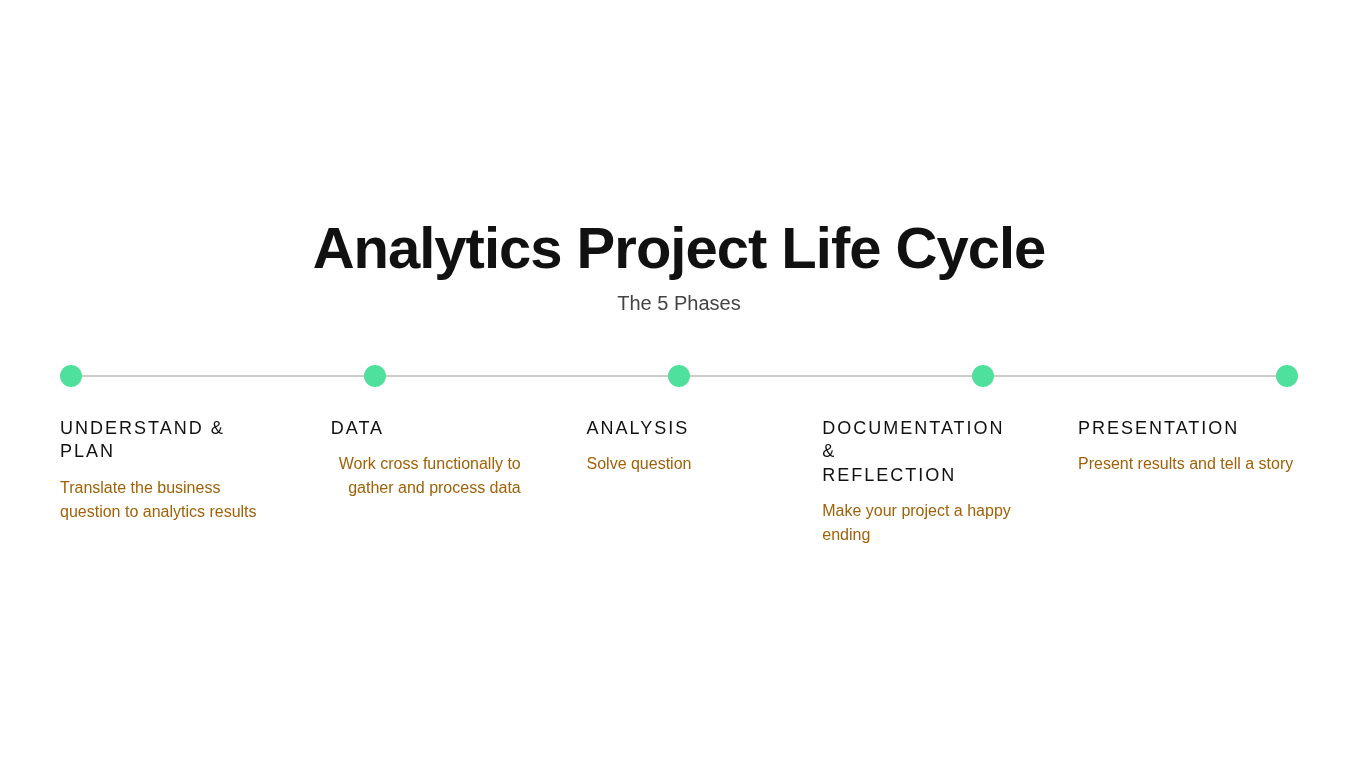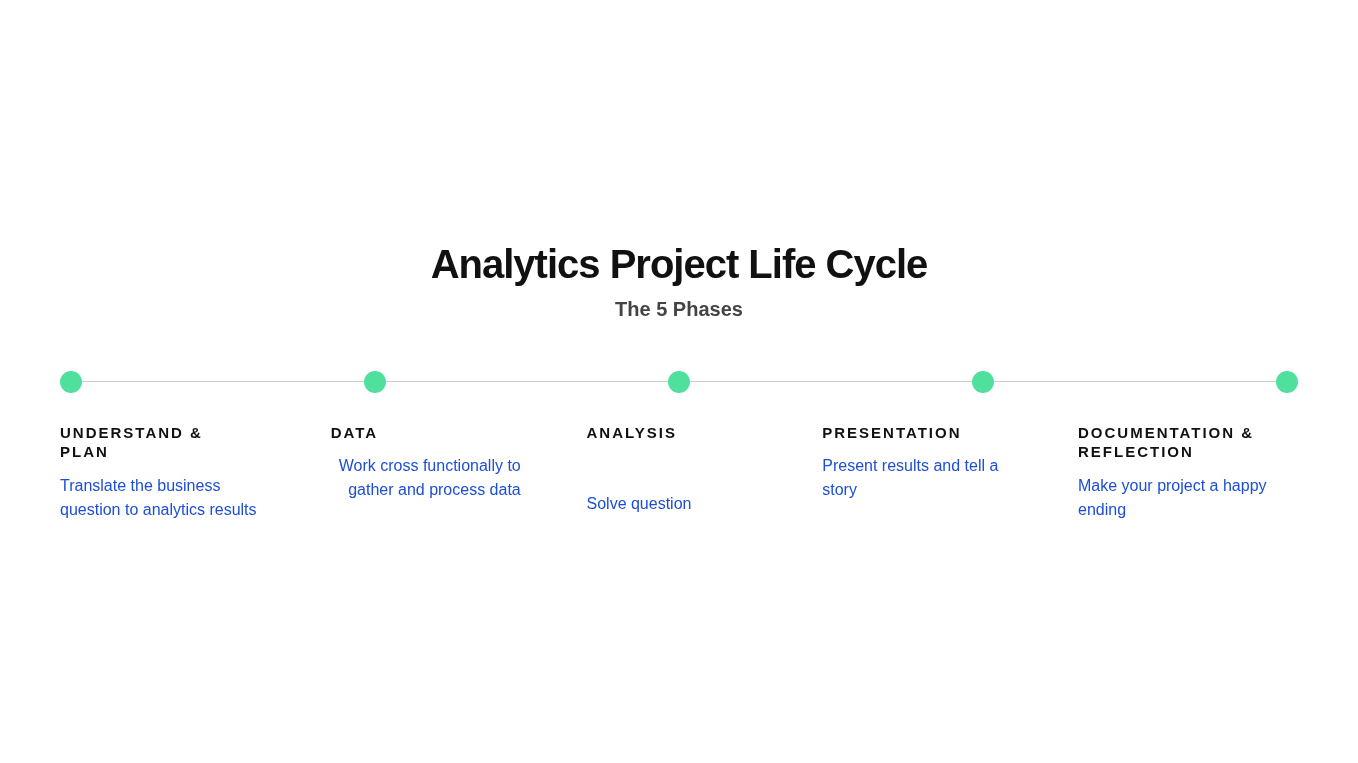--- a/index.html
+++ b/index.html
@@ -22,33 +22,33 @@
 
     .page-container {
       width: 100%;
       display: flex;
       flex-direction: column;
       align-items: center;
       padding: 40px 60px;
     }
 
     .main-title {
-      font-size: 40px;
+      font-size: 58px;
       font-weight: 900;
       color: #111111;
       letter-spacing: -1px;
       text-align: center;
       line-height: 1.1;
       margin-bottom: 12px;
     }
 
     .subtitle {
       font-size: 20px;
       color: #444444;
-      font-weight: 700;
+      font-weight: 400;
       text-align: center;
       margin-bottom: 50px;
     }
 
     .timeline-section {
       width: 100%;
       max-width: 1240px;
       display: flex;
       flex-direction: column;
       align-items: stretch;
@@ -83,37 +83,37 @@
 
     .phase {
       display: flex;
       flex-direction: column;
       align-items: flex-start;
       text-align: center;
     }
 
     .phase:nth-child(1) { width: 215px; align-items: flex-start; text-align: left; }
     .phase:nth-child(2) { width: 200px; align-items: flex-start; text-align: right; padding-left: 10px; }
-    .phase:nth-child(3) { width: 200px; align-items: flex-start; text-align: left; padding-left: 20px; gap: 38px; }
+    .phase:nth-child(3) { width: 200px; align-items: flex-start; text-align: left; padding-left: 20px; }
     .phase:nth-child(4) { width: 200px; align-items: flex-start; text-align: left; padding-left: 10px; }
     .phase:nth-child(5) { width: 240px; align-items: flex-start; text-align: left; padding-left: 20px; }
 
     .phase-title {
-      font-size: 15px;
-      font-weight: 700;
+      font-size: 18px;
+      font-weight: 400;
       letter-spacing: 2px;
       color: #111111;
       text-transform: uppercase;
       margin-bottom: 12px;
       line-height: 1.3;
     }
 
     .phase-desc {
       font-size: 16px;
-      color: #1d4ed8;
+      color: #a16207;
       font-weight: 400;
       line-height: 1.5;
     }
   </style>
 </head>
 <body>
 
 <div class="page-container">
   <h1 class="main-title">Analytics Project Life Cycle</h1>
 
@@ -143,23 +143,23 @@
         <div class="phase-title">DATA</div>
         <div class="phase-desc">Work cross functionally to gather and process data</div>
       </div>
 
       <div class="phase">
         <div class="phase-title">ANALYSIS</div>
         <div class="phase-desc">Solve question</div>
       </div>
 
       <div class="phase">
-        <div class="phase-title">PRESENTATION</div>
-        <div class="phase-desc">Present results and tell a story</div>
+        <div class="phase-title">DOCUMENTATION &amp;<br>REFLECTION</div>
+        <div class="phase-desc">Make your project a happy ending</div>
       </div>
 
       <div class="phase">
-        <div class="phase-title">DOCUMENTATION &amp;<br>REFLECTION</div>
-        <div class="phase-desc">Make your project a happy ending</div>
+        <div class="phase-title">PRESENTATION</div>
+        <div class="phase-desc">Present results and tell a story</div>
       </div>
     </div>
   </div>
 </div>
 
 </body></html>

